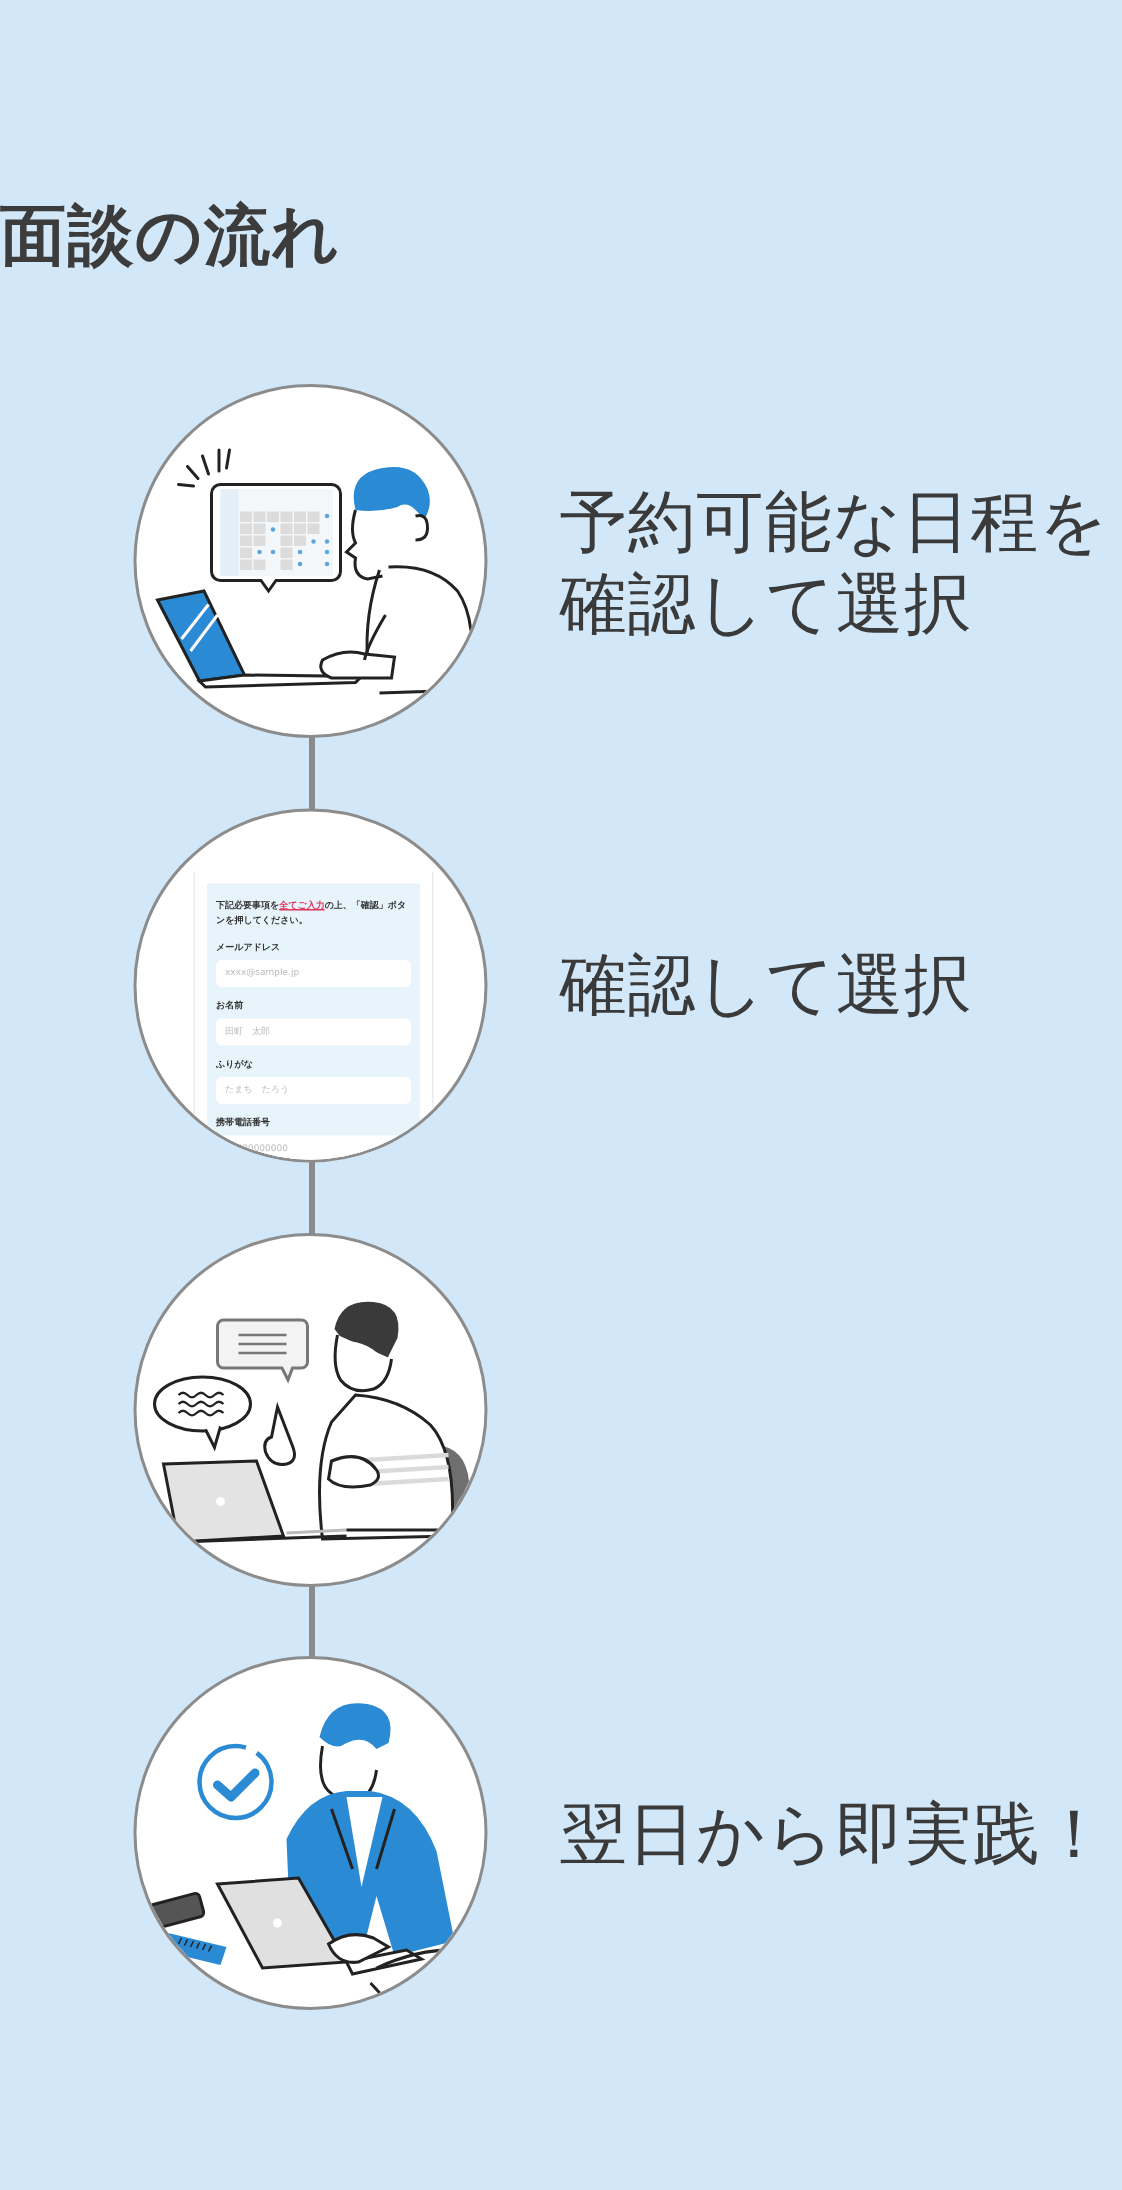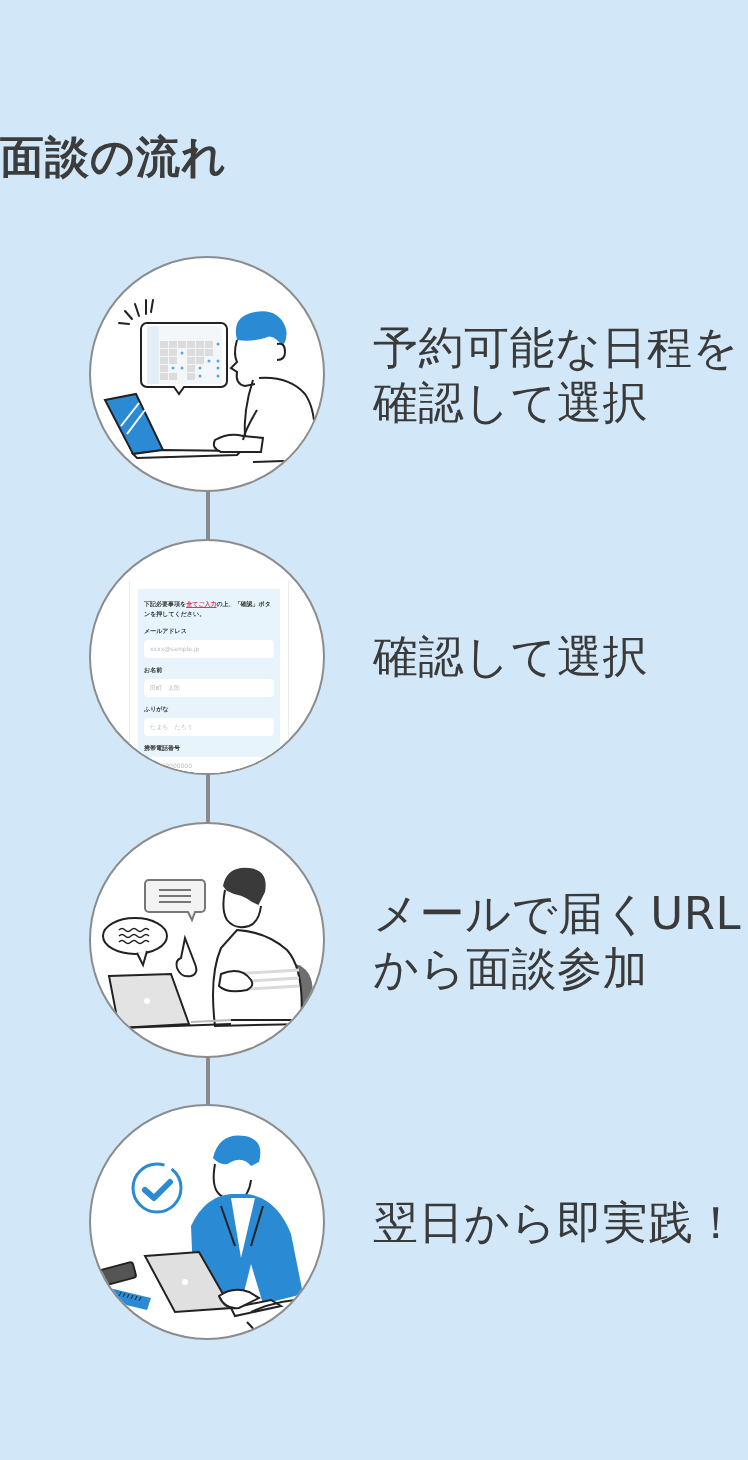--- a/index.html
+++ b/index.html
@@ -158,22 +158,20 @@
       <path d="M94 114 l10 26 q4 10 -4 12 q-10 2 -14 -8 q-2 -8 4 -10z" fill="#fff" stroke="#222" stroke-width="2"></path>
       <path d="M130 150 q20 -8 30 6 q4 6 -4 10 q-20 4 -28 -4z" fill="#fff" stroke="#222" stroke-width="2"></path>
 
       <polygon points="18,152 80,150 98,200 28,204" fill="#e3e3e3" stroke="#222" stroke-width="2"></polygon>
       <circle cx="56" cy="177" r="3" fill="#fff"></circle>
       <line x1="28" y1="204" x2="140" y2="200" stroke="#222" stroke-width="2"></line>
       <line x1="100" y1="198" x2="140" y2="196" stroke="#bbb" stroke-width="2"></line>
       <line x1="140" y1="196" x2="232" y2="196" stroke="#222" stroke-width="2"></line>
     </svg>
   </div>
-  <div class="step-text" style="top:64px;">メールで届くURL
-から面談参加</div>
 </div>
 
 <div class="step" style="top:1104px;">
   <div class="circle">
     <svg viewBox="0 0 232 232">
 
       <circle cx="66" cy="82" r="24" fill="none" stroke="#2a8ad4" stroke-width="3" stroke-dasharray="120 8"></circle>
       <path d="M54 84 l9 8 l16 -16" fill="none" stroke="#2a8ad4" stroke-width="6" stroke-linecap="round" stroke-linejoin="round"></path>
 
       <path d="M122 52 q6 -26 32 -22 q20 4 14 26 l-8 4 q-8 -10 -20 -4 q-8 6 -18 -4z" fill="#2a8ad4"></path>

